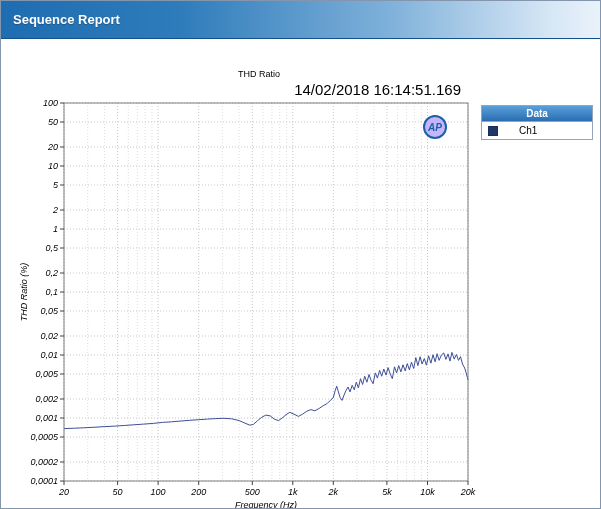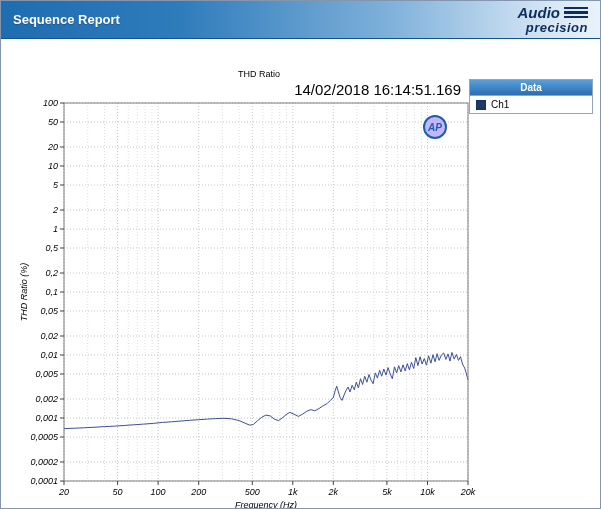--- a/index.html
+++ b/index.html
@@ -1,64 +1,53 @@
 <!DOCTYPE html>
 <html><head>
 <meta charset="utf-8">
 <style>
   html,body{margin:0;padding:0;background:#d6d6d6;font-family:"Liberation Sans",sans-serif;}
   #app{position:relative;width:601px;height:509px;background:#ffffff;border:1px solid #8396ad;box-sizing:border-box;overflow:hidden;}
 
   
   #hdr{height:38px;background:linear-gradient(90deg,#1e6db1 0%,#2f7cbb 30%,#7fb1da 65%,#d7e7f5 92%,#e9f2fa 100%);
-       border-bottom:1px solid #14508a;display:flex;align-items:center;justify-content:space-between;padding:0 12px;box-sizing:border-box;gap:16px;}
+       border-bottom:1px solid #14508a;display:flex;align-items:center;padding:0 12px;box-sizing:border-box;}
   .rpt-title{color:#ffffff;font-weight:bold;font-size:13px;text-shadow:0 1px 1px rgba(0,0,0,.25);}
   .brand{color:#0f2d5c;text-align:right;line-height:1;}
   .brand-top{display:flex;align-items:center;justify-content:flex-end;gap:4px;font-weight:bold;font-style:italic;font-size:15px;}
   .bars{display:inline-flex;flex-direction:column;gap:2px;}
   .bars i{display:block;height:2.5px;background:#0f2d5c;}
   .bars i:nth-child(1){width:24px;}
   .bars i:nth-child(2){width:24px;}
   .bars i:nth-child(3){width:24px;}
   .brand-bottom{font-weight:bold;font-style:italic;font-size:13px;letter-spacing:.5px;margin-top:1px;}
 
   
   #chart-wrap{position:absolute;left:8px;top:44px;width:480px;height:456px;margin-top:22px;}
   .chart-title{position:absolute;left:48px;top:2px;width:404px;text-align:center;font-size:9px;color:#000;}
   .chart-ts{position:absolute;left:48px;top:14px;width:404px;text-align:right;font-size:15px;color:#000;}
   #chart{position:absolute;left:7px;top:30px;font-style:italic;}
   .ap-badge{position:absolute;left:414px;top:48px;width:20px;height:20px;border:2px solid #1b5faa;border-radius:50%;
             background:#c4b5fd;color:#1b5faa;font-weight:bold;font-style:italic;font-size:10px;
             display:flex;align-items:center;justify-content:center;}
 
   
-  #legend{position:absolute;right:7px;top:78px;width:124px;border:1px solid #95a5b8;background:#ffffff;box-sizing:border-box;}
+  #legend{position:absolute;right:7px;top:104px;width:112px;border:1px solid #95a5b8;background:#ffffff;box-sizing:border-box;}
   .legend-hdr{background:linear-gradient(180deg,#5aa0d8 0%,#2a6db3 100%);color:#ffffff;font-weight:bold;font-size:10px;
               text-align:center;padding:2px 0;border-bottom:1px solid #95a5b8;}
-  .legend-item{display:flex;align-items:center;gap:5px;padding:3px 6px;font-size:10px;color:#000;}
+  .legend-item{display:flex;align-items:center;gap:21px;padding:3px 6px;font-size:10px;color:#000;}
   .swatch{width:10px;height:10px;display:inline-block;border:1px solid #14305c;box-sizing:border-box;}
 </style>
 </head>
 <body>
 
 <div id="app">
 
   <div id="hdr">
     <div class="rpt-title">Sequence Report</div>
-    <div class="brand">
-      <div class="brand-top">
-        <span>Audio</span>
-        <span class="bars">
-            <i></i>
-            <i></i>
-            <i></i>
-          </span>
-      </div>
-      <div class="brand-bottom">precision</div>
-    </div>
   </div>
 
   <div id="chart-wrap">
     <div class="chart-title">THD Ratio</div>
     <div class="chart-ts">14/02/2018 16:14:51.169</div>
     <div id="chart"><svg width="480" height="420" style="font-family:'Liberation Sans',sans-serif">
           <rect x="48" y="6" width="404" height="378" fill="#ffffff"></rect>
           <line x1="71.7" y1="6" x2="71.7" y2="384" stroke="#dedede" stroke-width="1" stroke-dasharray="1,2"></line>
           <line x1="88.5" y1="6" x2="88.5" y2="384" stroke="#dedede" stroke-width="1" stroke-dasharray="1,2"></line>
           <line x1="112.3" y1="6" x2="112.3" y2="384" stroke="#dedede" stroke-width="1" stroke-dasharray="1,2"></line>

